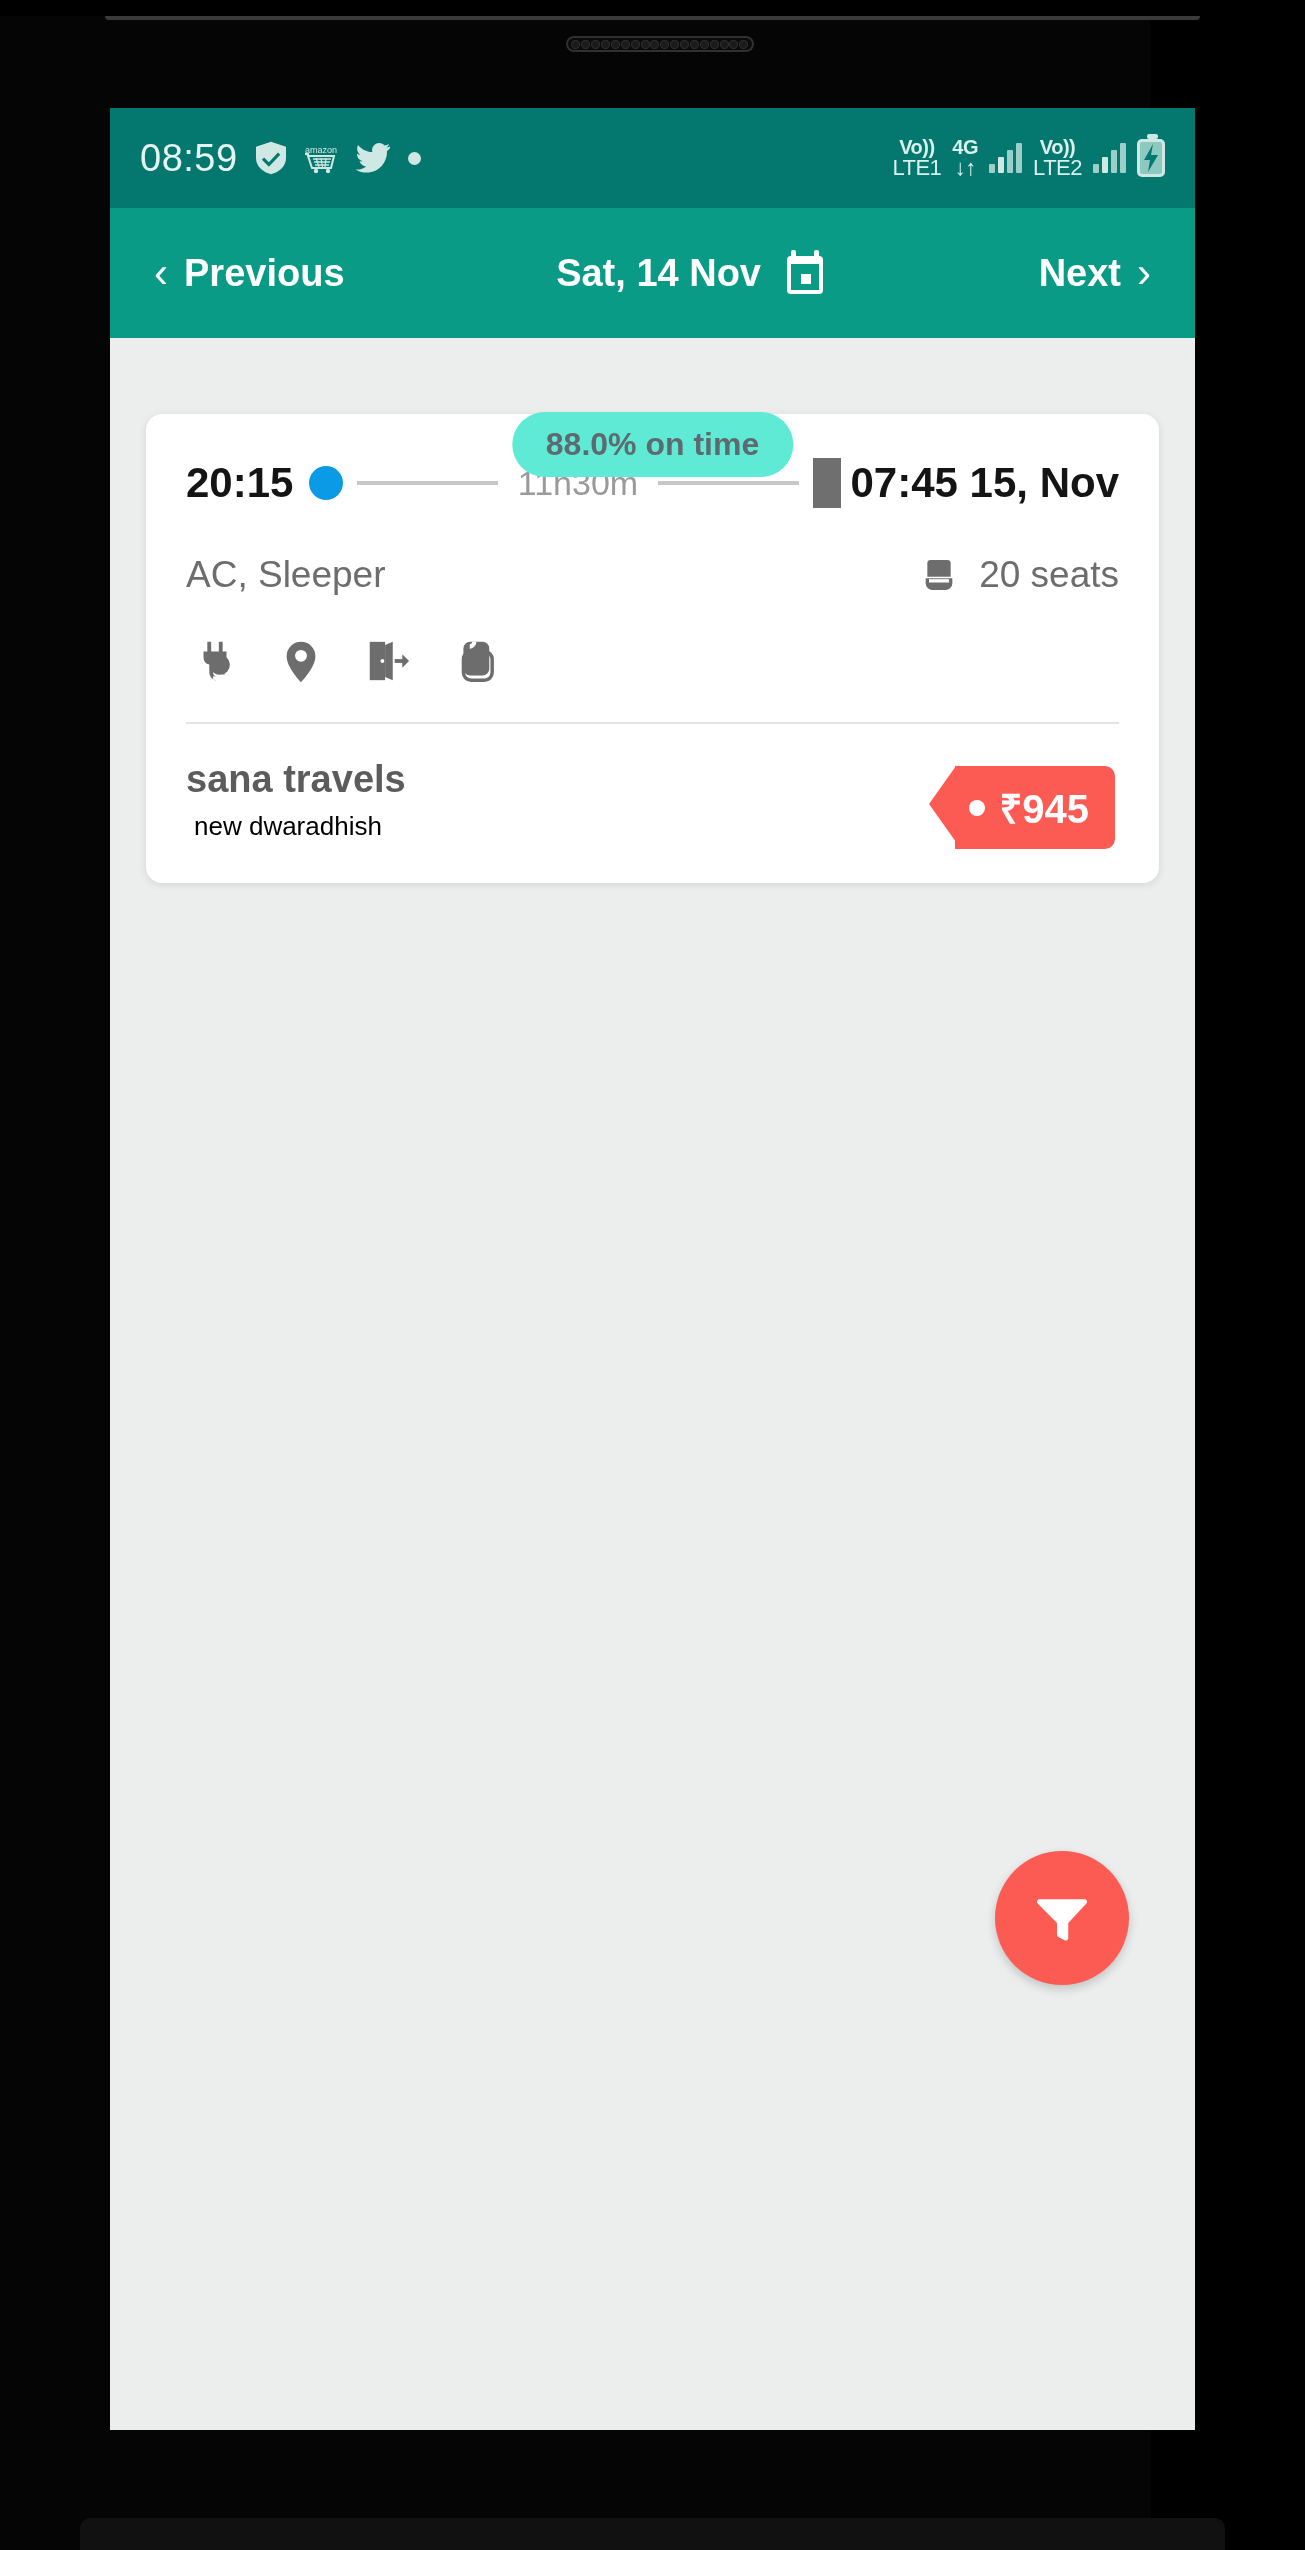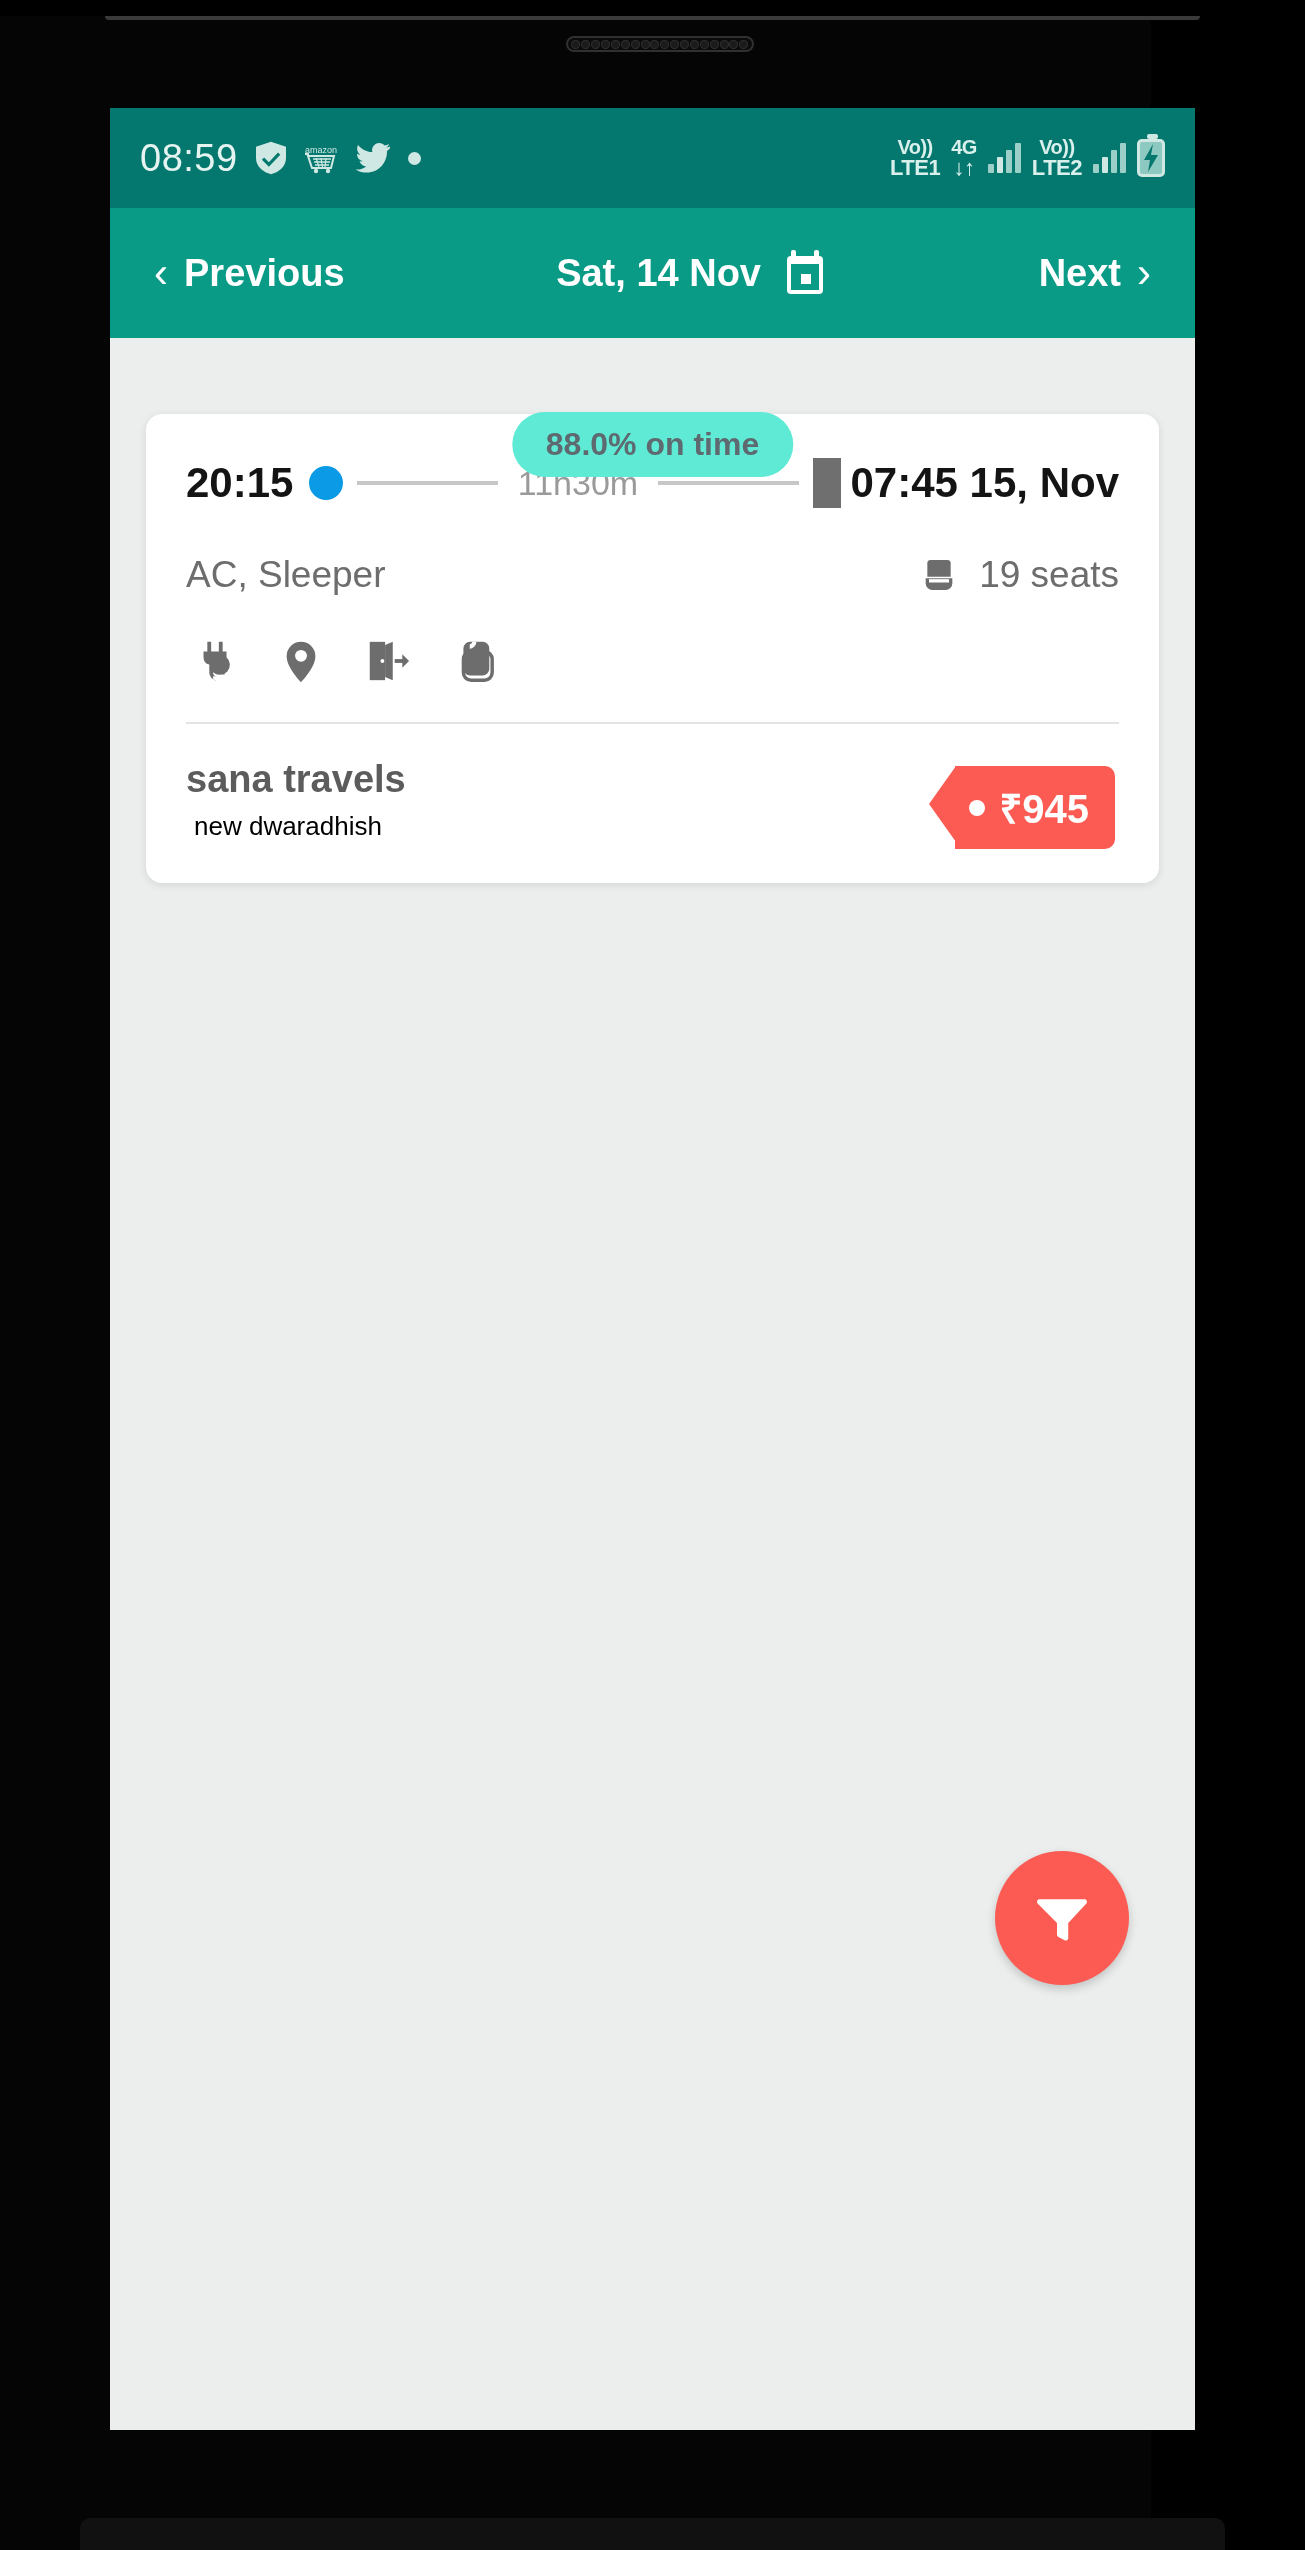--- a/index.html
+++ b/index.html
@@ -43,21 +43,21 @@
   .sb-right { display:flex; align-items:center; gap:11px; }
   .ic { display:block; }
 
   .shield-ic { width:30px; height:34px; }
   .cart-ic { width:34px; height:34px; }
   .tw-ic { width:34px; height:30px; }
   .dot-ic { width:13px; height:13px; border-radius:50%; background:#cfe8e3; }
 
   .net-block { display:flex; flex-direction:column; align-items:center; line-height:1; }
   .net-top { font-size:20px; font-weight:700; letter-spacing:-.5px; }
-  .net-bot { font-size:22px; font-weight:700; letter-spacing:-.5px; }
+  .net-bot { font-size:22px; font-weight:400; letter-spacing:-.5px; }
   .bars { display:flex; align-items:flex-end; gap:3px; height:30px; }
   .bars b { display:block; width:6px; background:#cfe8e3; border-radius:1px; }
   .bars b:nth-child(1){height:9px; background:#9ccfc7;}
   .bars b:nth-child(2){height:16px;}
   .bars b:nth-child(3){height:23px; background:#9ccfc7;}
   .bars b:nth-child(4){height:30px; background:#9ccfc7;}
   .batt { width:28px; height:38px; border:3px solid #cfe8e3; border-radius:5px; position:relative; background:#8dc9c0;}
   .batt::before{content:"";position:absolute;left:7px;top:-8px;width:11px;height:5px;background:#cfe8e3;border-radius:2px;}
 
   
@@ -290,21 +290,21 @@
           <div class="classrow">
             <span class="class-txt">AC, Sleeper</span>
             <span class="seats">
               <span class="seat-ic">
                 <svg viewBox="0 0 24 24" width="40" height="40">
                     <path fill="#6d6d6d" d="M7 3h10a2 2 0 0 1 2 2v8H5V5a2 2 0 0 1 2-2z"></path>
                     <path fill="#6d6d6d" d="M4 14h16v3a4 4 0 0 1-4 4H8a4 4 0 0 1-4-4z"></path>
                     <rect x="6" y="14.5" width="12" height="2" fill="#ffffff"></rect>
                   </svg>
               </span>
-              <span>19 seats</span>
+              <span>20 seats</span>
             </span>
           </div>
 
           <div class="amenities">
             <span class="am-ic">
               <svg viewBox="0 0 24 24" width="46" height="46">
                   <path fill="#6d6d6d" d="M8 2v5H6v3a4 4 0 0 0 3 3.87V17a3 3 0 0 0 3 3h1a2 2 0 1 1 2-2v1h2v-1a4 4 0 1 0-4 4h-1a1 1 0 0 1-1-1v-3.13A4 4 0 0 0 18 10V7h-2V2h-2v5h-4V2z"></path>
                 </svg>
             </span>
             <span class="am-ic">

